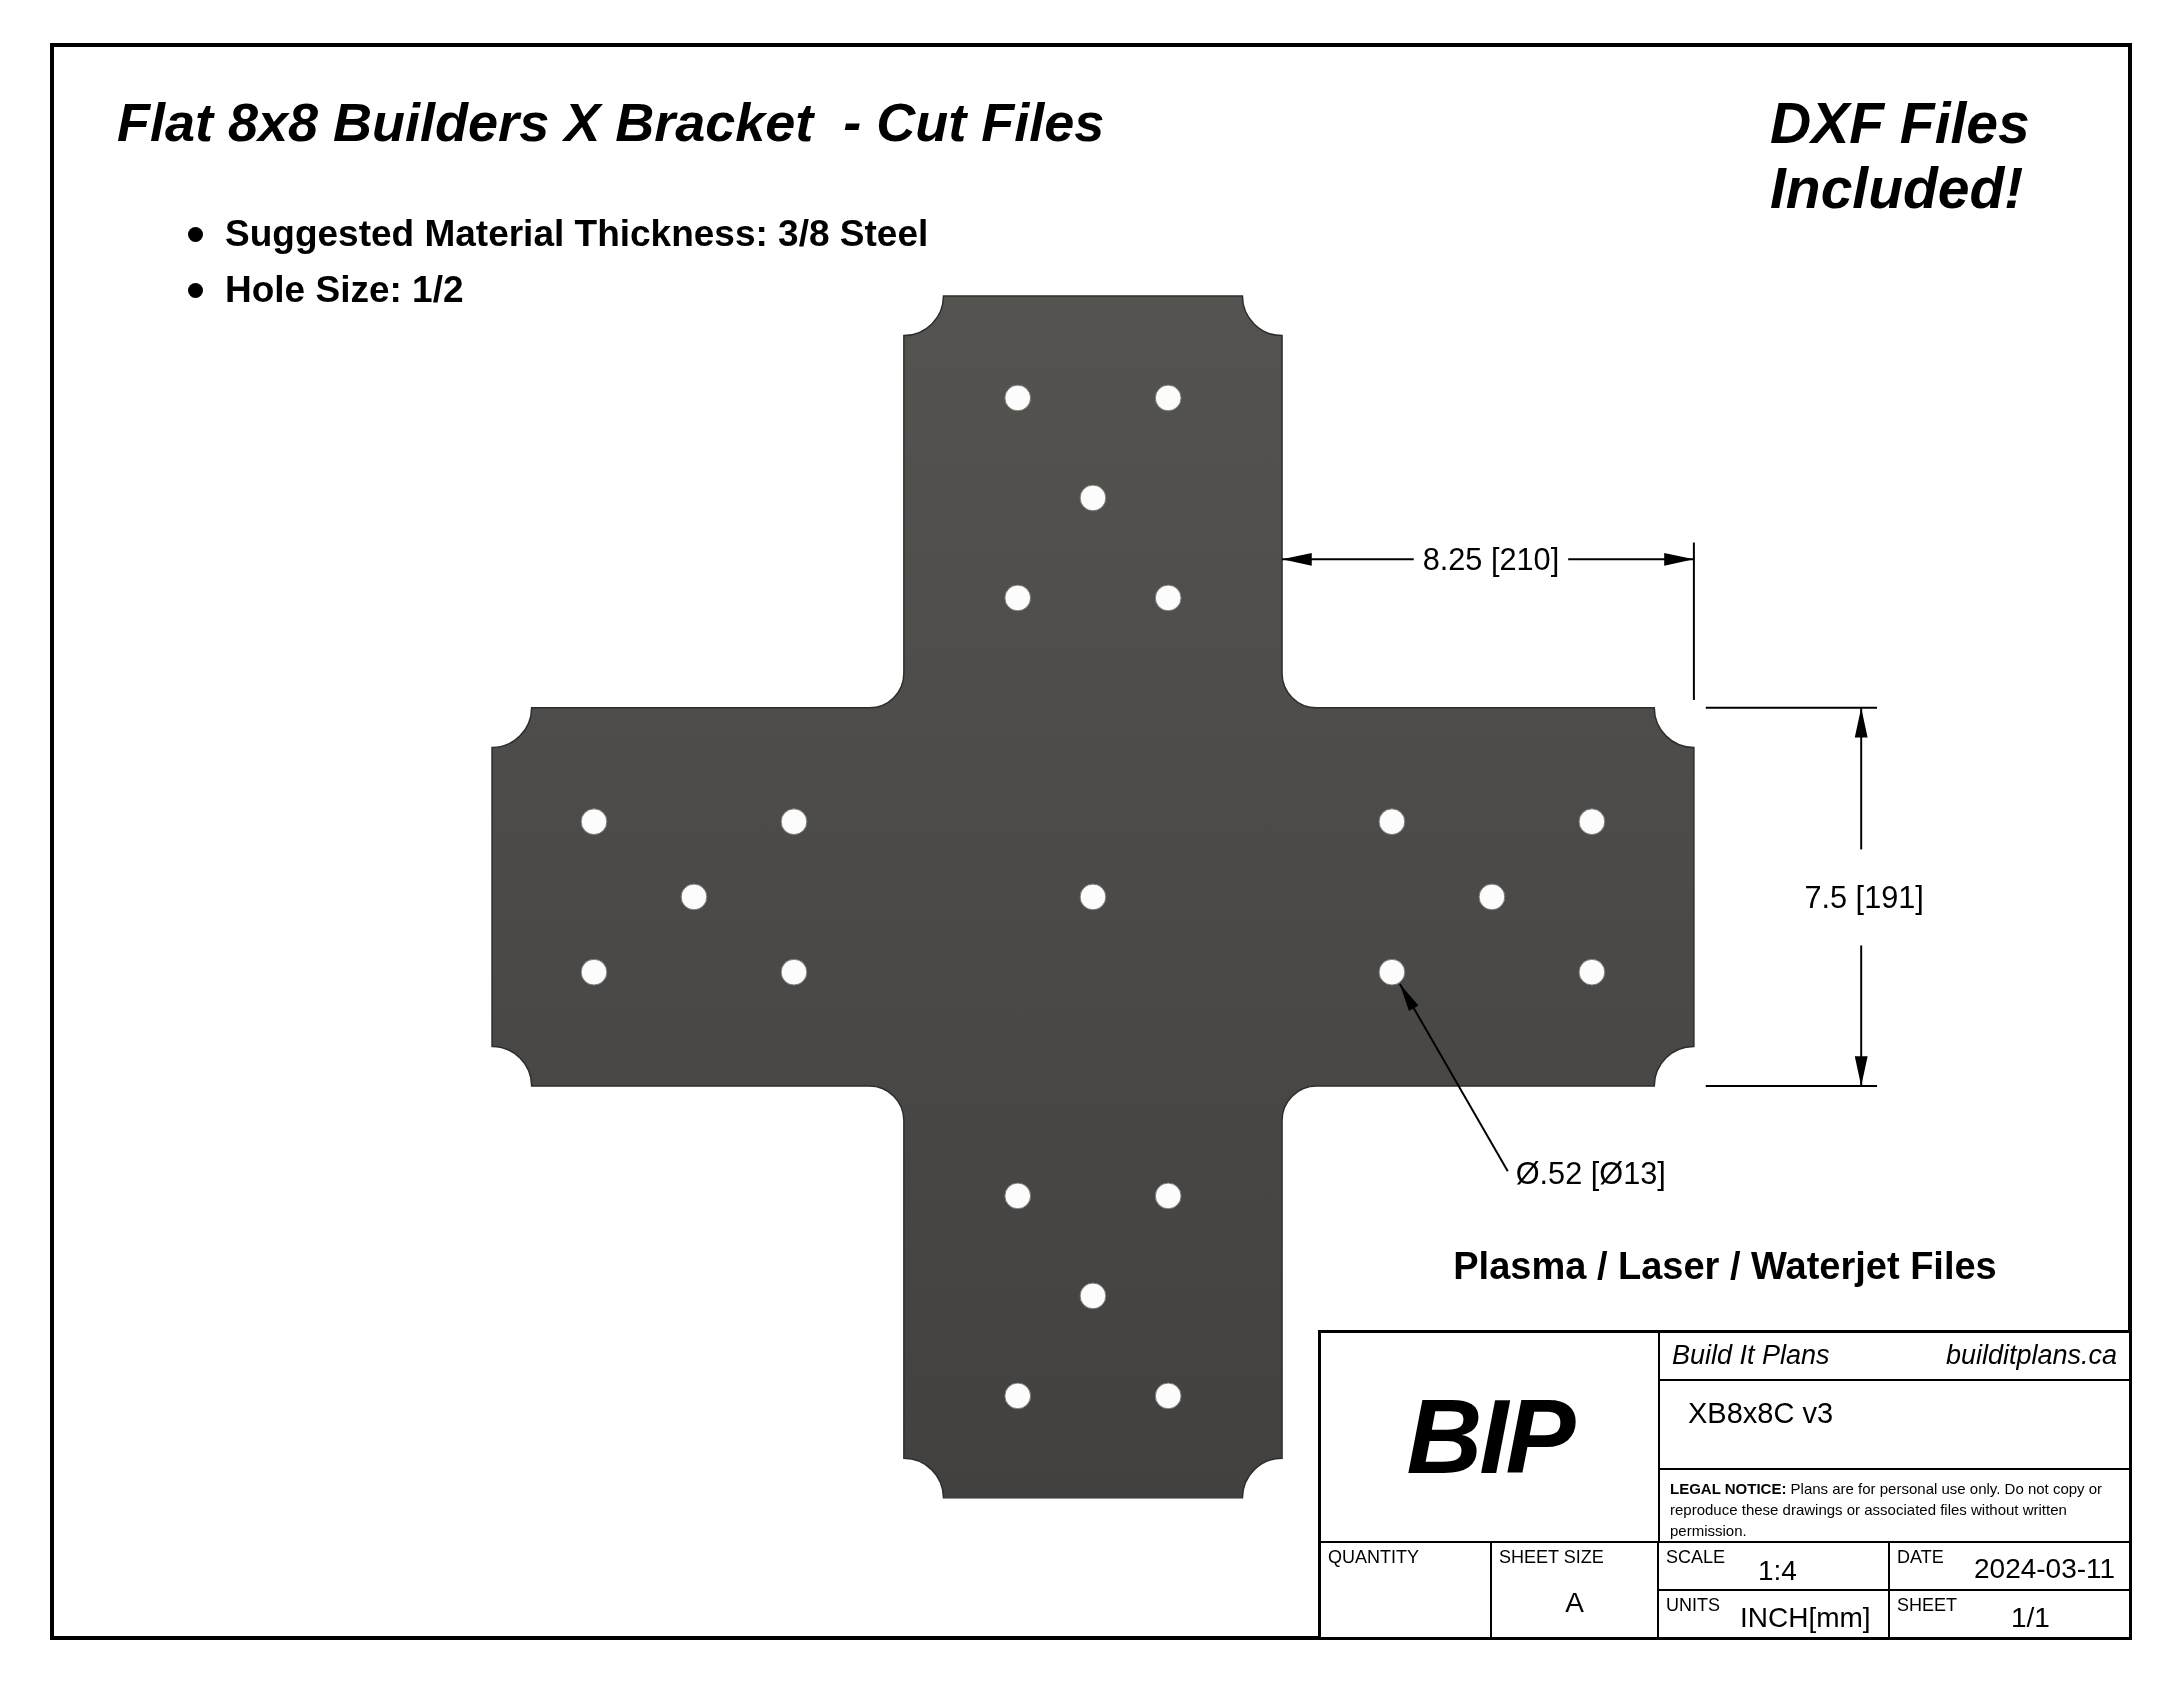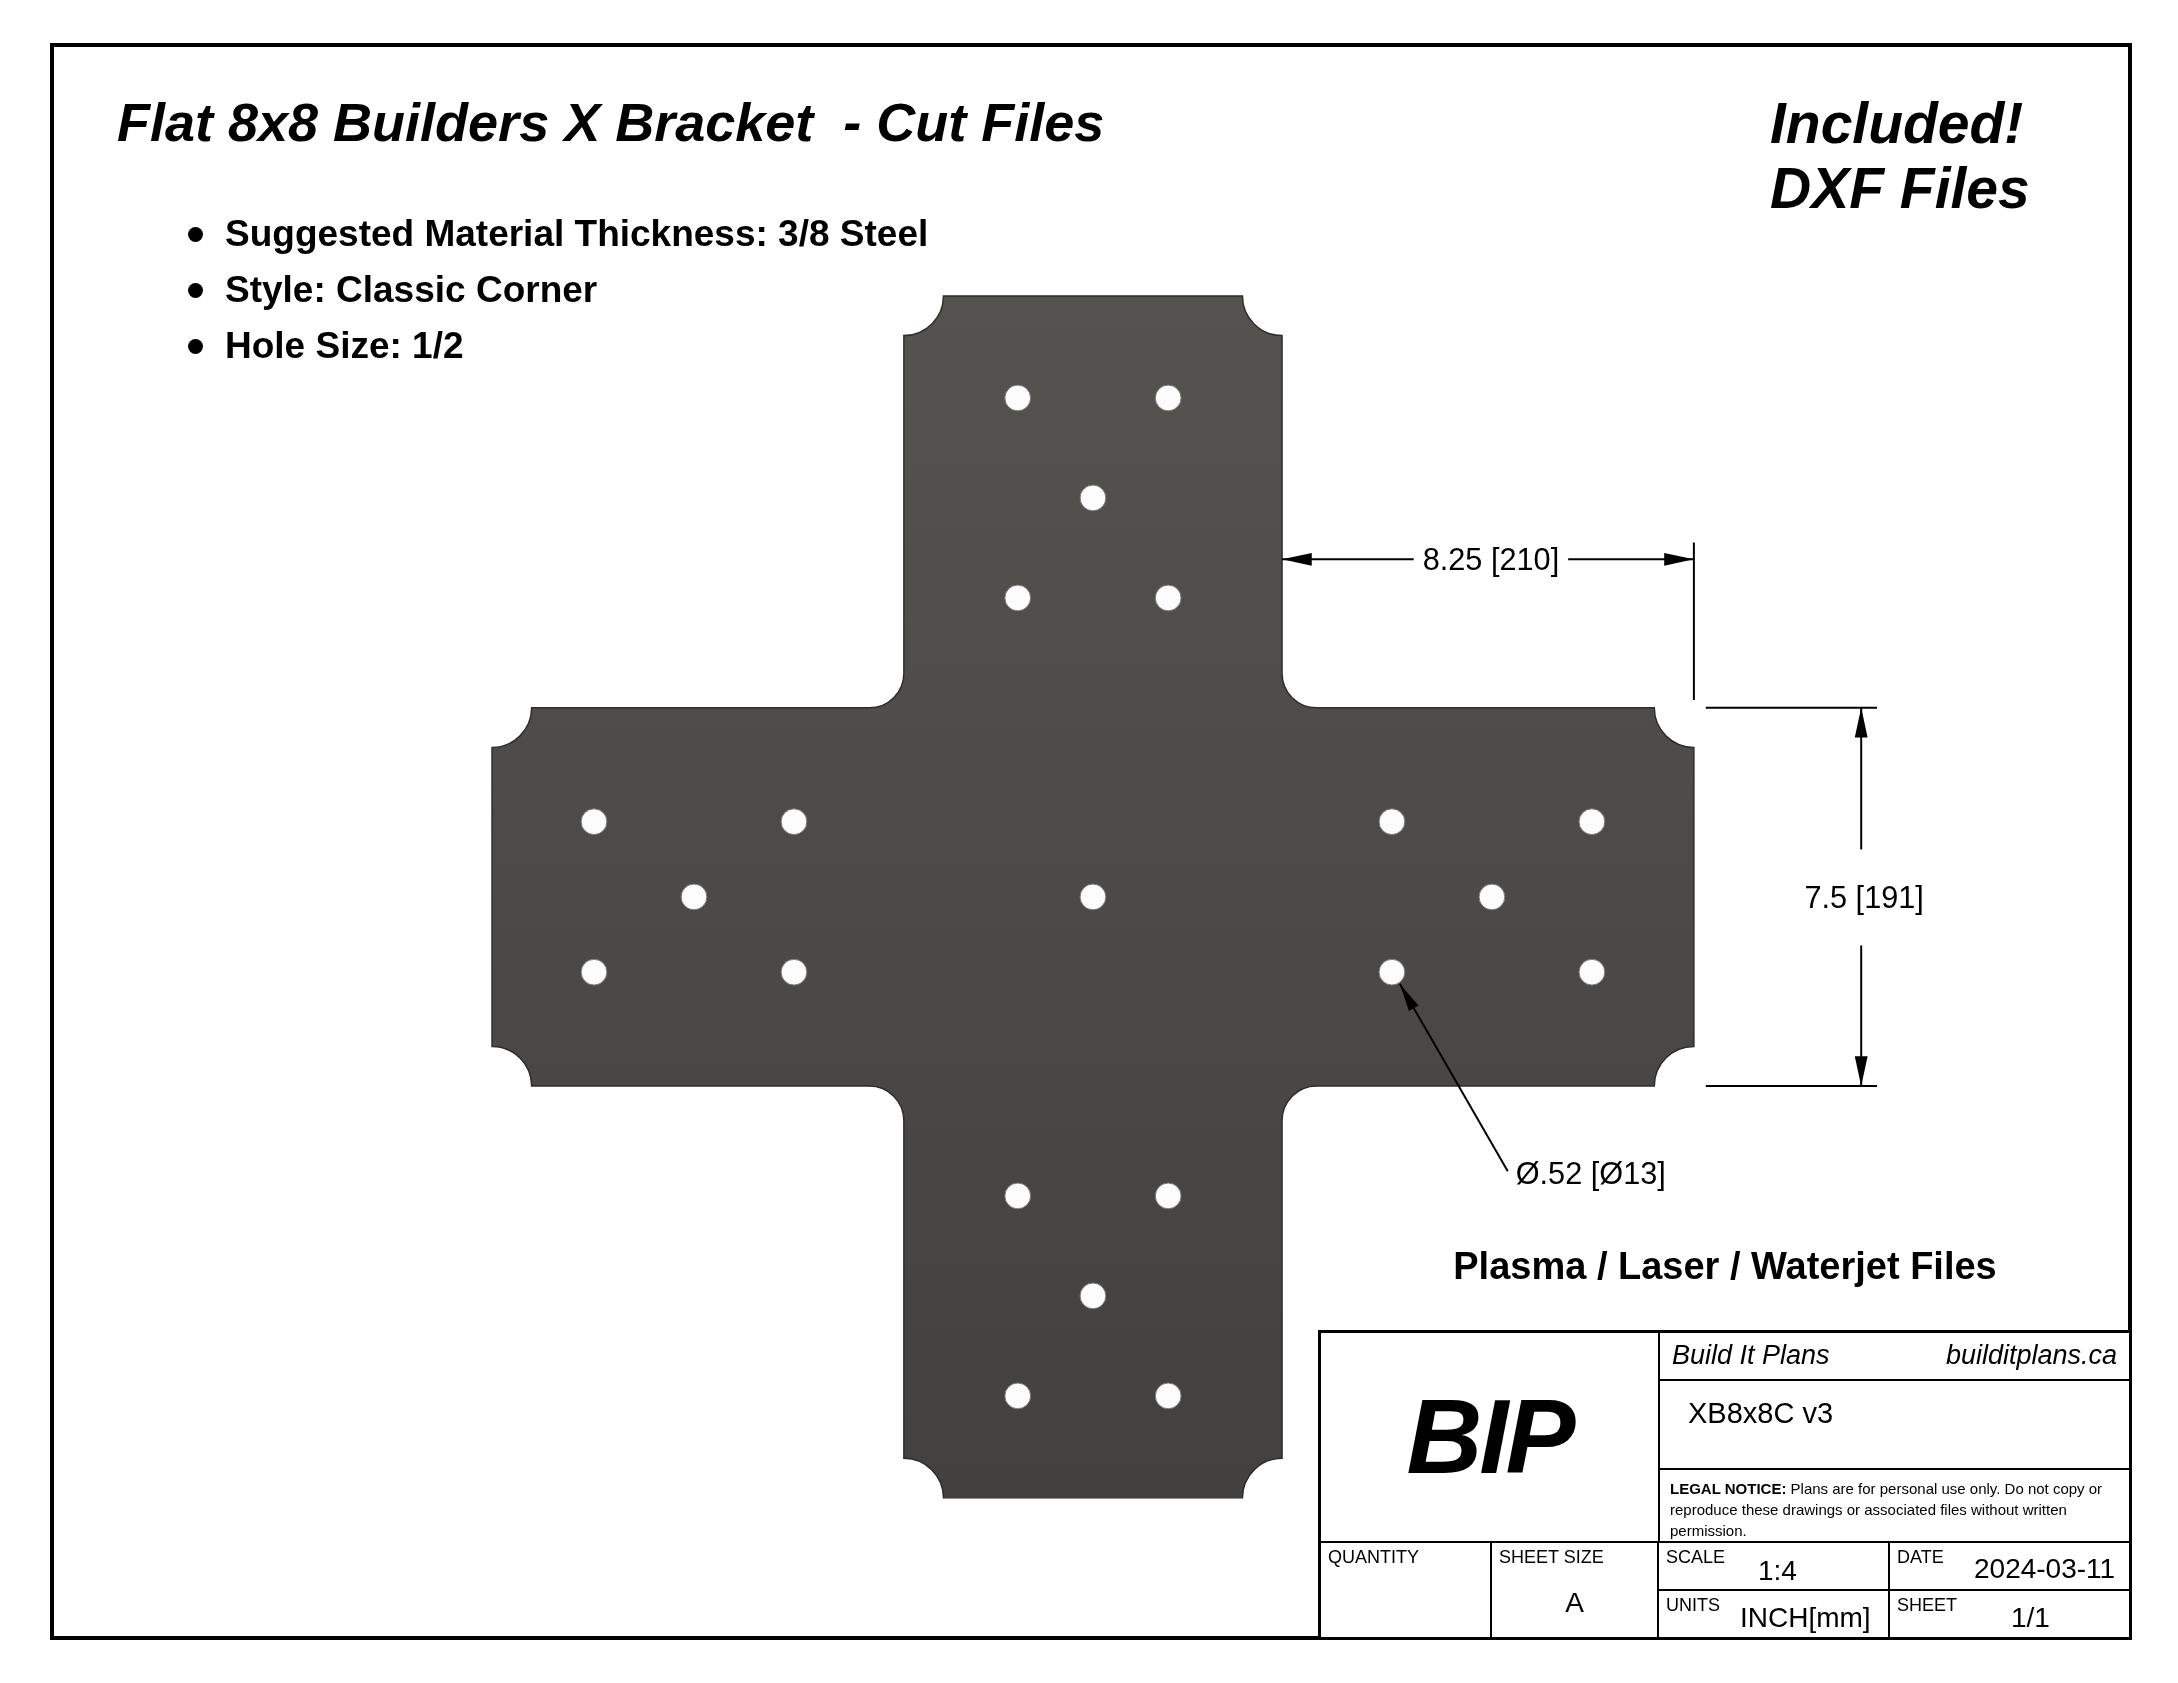--- a/index.html
+++ b/index.html
@@ -135,31 +135,27 @@
 
   <div class="drawing-title" data-name="drawing-title">Flat 8x8 Builders X Bracket  - Cut Files</div>
 
   <div class="bullets" data-name="spec-bullets">
     <div class="bullet-row" data-name="bullet-item">
       <span class="dot" data-name="bullet-dot"></span>
       <span data-name="bullet-text">Suggested Material Thickness: 3/8 Steel</span>
     </div>
     <div class="bullet-row" data-name="bullet-item">
       <span class="dot" data-name="bullet-dot"></span>
-      <span data-name="bullet-text">Style: Classic Corner</span>
-    </div>
-    <div class="bullet-row" data-name="bullet-item">
-      <span class="dot" data-name="bullet-dot"></span>
       <span data-name="bullet-text">Hole Size: 1/2</span>
     </div>
   </div>
 
   <div class="dxf-callout" data-name="dxf-callout">
+    <div data-name="dxf-callout-line1">DXF Files</div>
     <div data-name="dxf-callout-line2">Included!</div>
-    <div data-name="dxf-callout-line1">DXF Files</div>
   </div>
 
   <svg class="drawing" width="2178" height="1683" viewBox="0 0 2200 1700" data-name="bracket-drawing">
     <defs>
       <linearGradient id="metal" x1="0" y1="0" x2="0" y2="1">
         <stop offset="0" stop-color="#555350"></stop>
         <stop offset="1" stop-color="#434140"></stop>
       </linearGradient>
     </defs>
 

